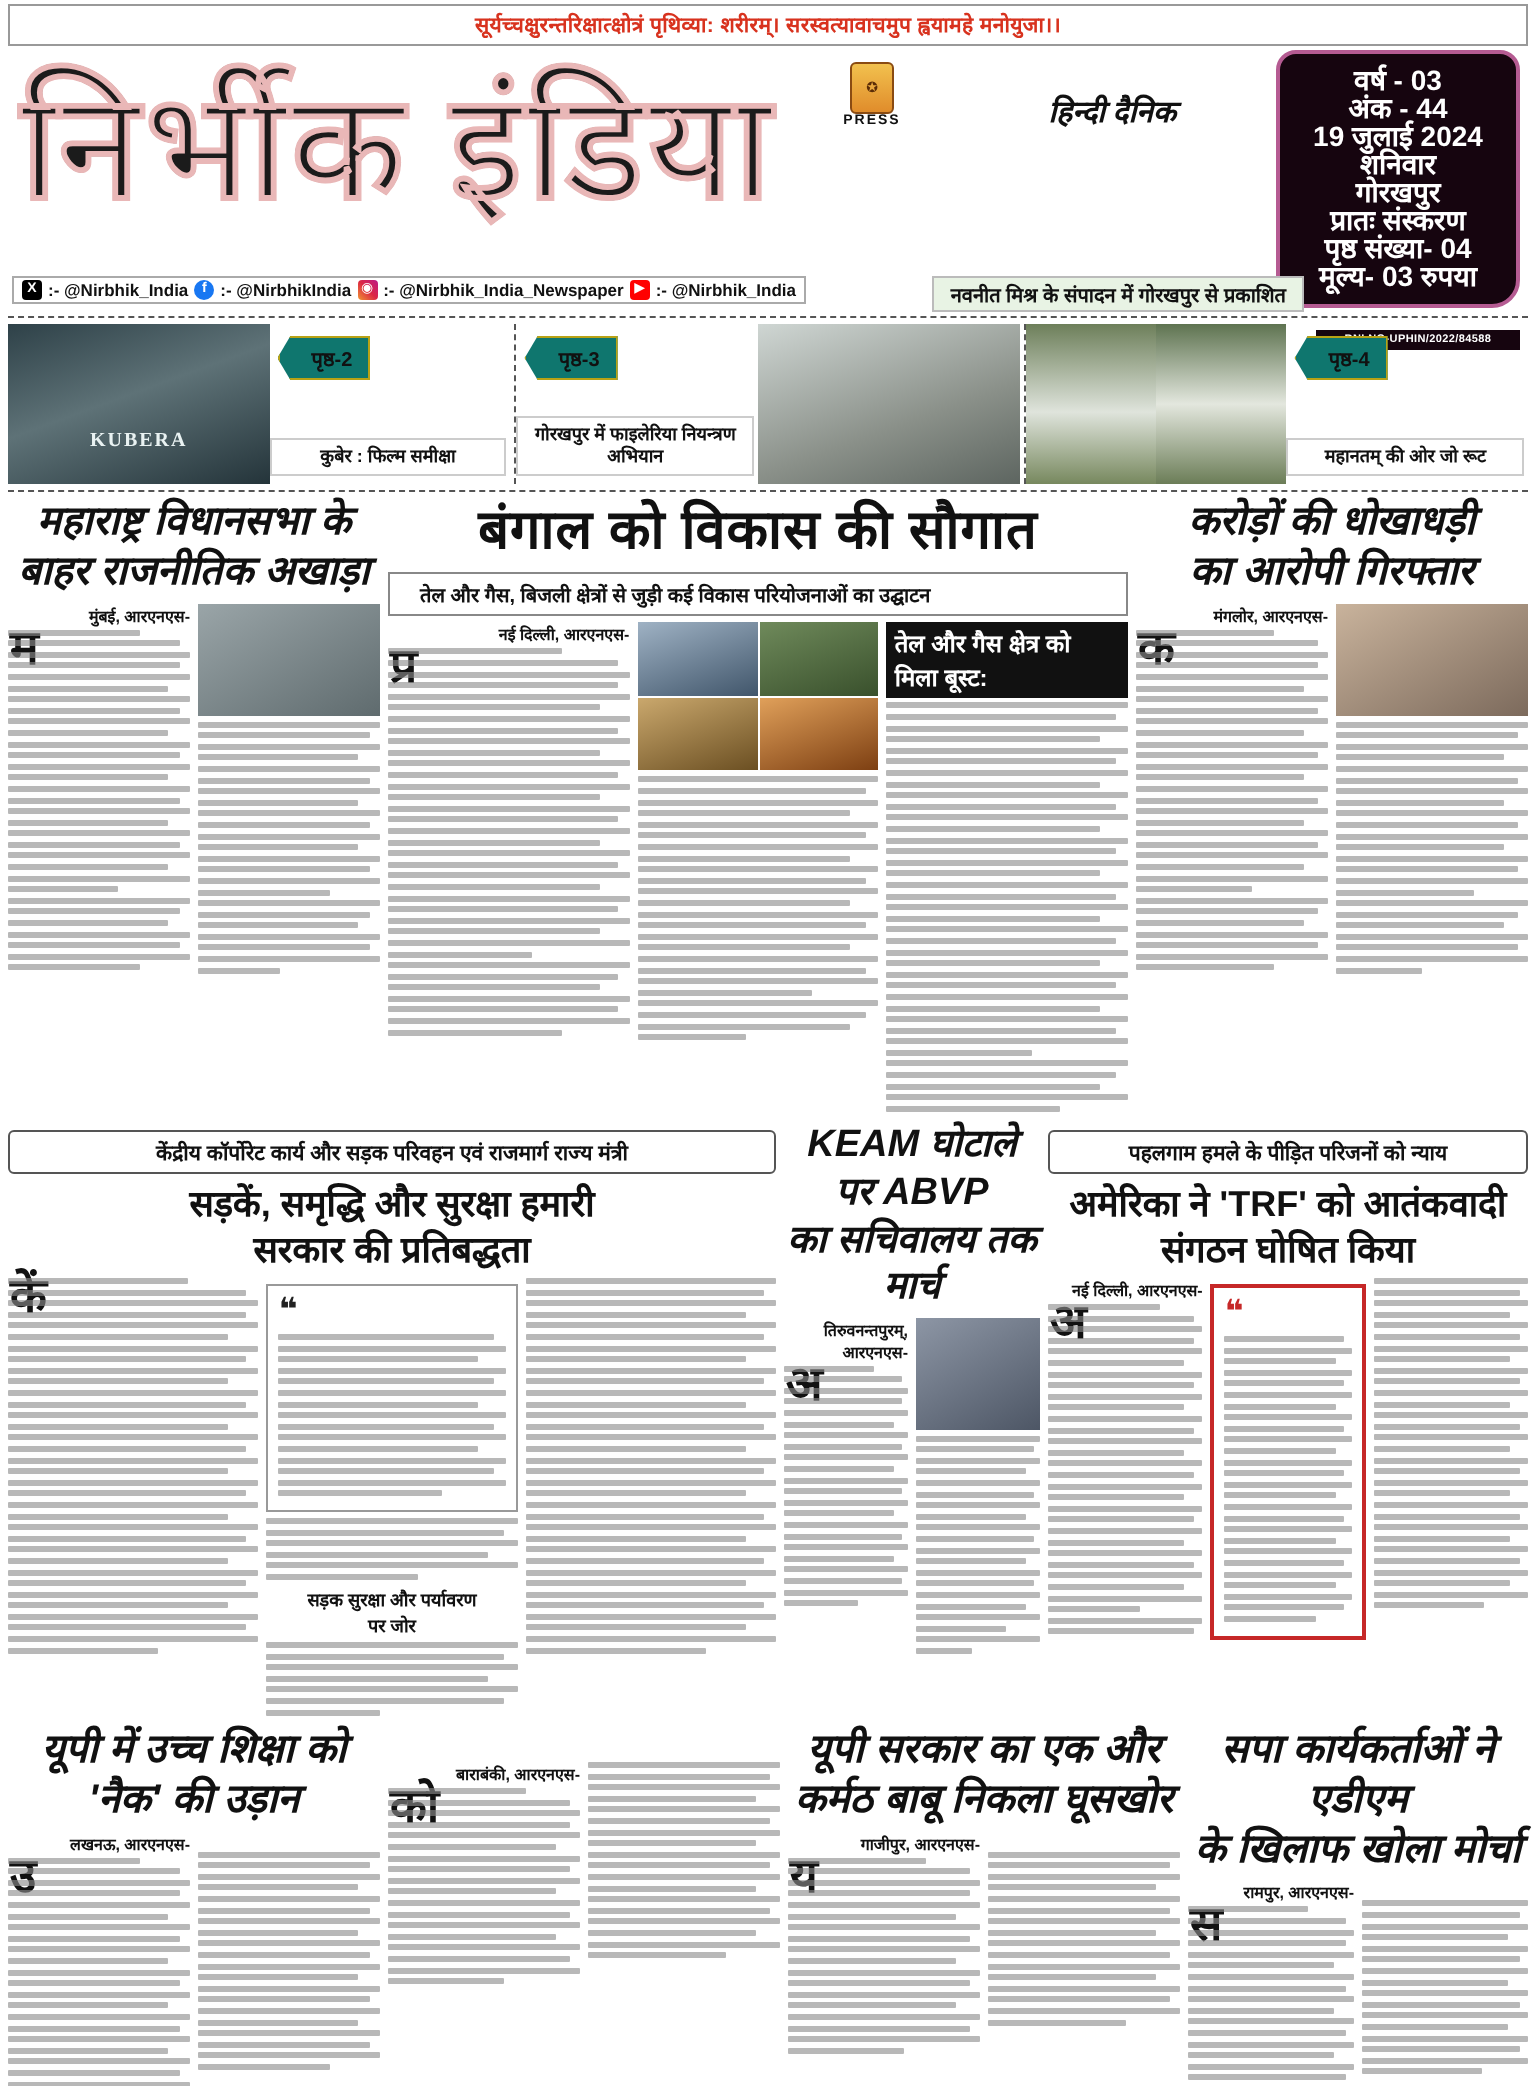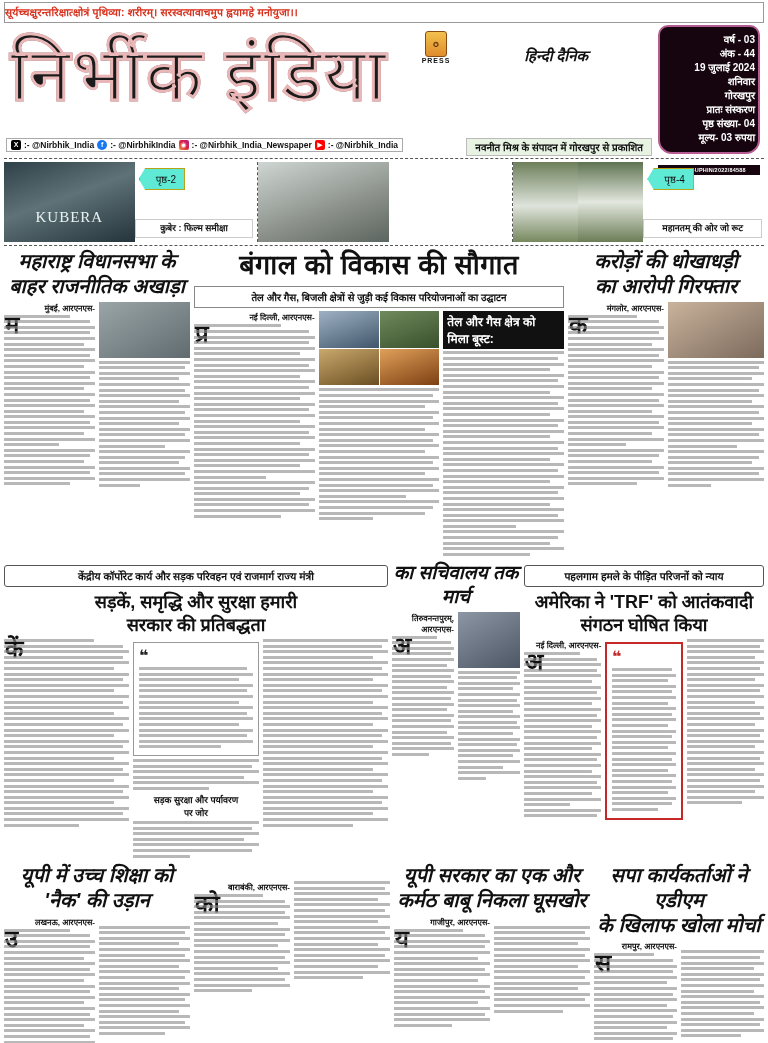--- a/index.html
+++ b/index.html
@@ -8,20 +8,21 @@
     background: #fff;
     font-family: "Liberation Sans", "DejaVu Sans", sans-serif;
     color: #111;
     overflow: hidden;
   }
   .page { width: 768px; height: 1043px; position: relative; padding: 2px 4px; }
 
   
   .shloka-bar {
     border: 1px solid #999;
+    text-align: center;
     padding: 2px 0 3px;
     color: #d8321e;
     font-weight: bold;
     font-size: 10.5px;
     letter-spacing: .2px;
   }
 
   
   .masthead { position: relative; height: 112px; margin-top: 2px; }
   .mast-title {
@@ -49,26 +50,26 @@
     width: 22px; height: 26px; margin: 0 auto;
     background: linear-gradient(#f2c14e, #e08c2b);
     border: 1px solid #8a4b12;
     border-radius: 3px;
     font-size: 7px; color: #5b2c06; line-height: 26px;
   }
   .press-logo .ptxt2 { font-size: 7px; font-weight: bold; letter-spacing: 1px; }
 
   .infobox {
     position: absolute; right: 4px; top: 0;
-    width: 102px;
+    width: 122px;
     background: #16050f;
     color: #fff;
-    text-align: right;
+    text-align: center;
     padding: 6px 3px 7px;
-    font-size: 10px; font-weight: bold; line-height: 14px;
+    font-size: 14px; font-weight: bold; line-height: 14px;
     border-radius: 10px 10px 14px 14px;
     border: 2px solid #b55b92;
   }
   .infobox div { white-space: nowrap; }
   .rni {
     position: absolute; right: 4px; top: 140px;
     width: 102px; background: #16050f; color: #fff;
     font-size: 5.5px; font-weight: bold; text-align: center;
     padding: 2px 0; letter-spacing: .2px;
   }
@@ -103,61 +104,61 @@
     display: flex; gap: 2px; height: 88px; margin-top: 2px;
     border-top: 1px dashed #555; border-bottom: 1px dashed #555;
     padding: 3px 0;
   }
   .teaser { position: relative; flex: 1; display: flex; align-items: stretch; overflow: hidden; }
   .teaser + .teaser { border-left: 1px dashed #555; }
   .tz-img { width: 52%; position: relative; overflow: hidden; background: #b9c4c9; }
   .tz-right { flex: 1; position: relative; }
   .arrow {
     position: absolute; top: 6px; left: 4px;
-    background: #5eead4; border: 1px solid #b8a215;
-    font-size: 10px; font-weight: normal; padding: 3px 8px 3px 16px;
+    background: #0f766e; border: 1px solid #b8a215;
+    font-size: 10px; font-weight: bold; padding: 3px 8px 3px 16px;
     clip-path: polygon(14% 0,100% 0,100% 100%,14% 100%,0 50%);
   }
   .tcap {
     position: absolute; bottom: 4px; left: 0; right: 2px;
     background: #fff; border: 1px solid #ccc;
     font-size: 9px; font-weight: bold; text-align: center;
     padding: 3px 2px; line-height: 11px;
   }
   .tz-img.left-img { order: 0; }
   .teaser.rev .tz-img { order: 2; }
 
   
   .ph { position: absolute; inset: 0; }
   .ph.kubera { background: linear-gradient(160deg,#2e4148,#5e7277 45%,#24343a); }
   .ph.meeting { background: linear-gradient(160deg,#cfd6d3,#8a9089 60%,#5d6560); }
   .ph.cricket1 { background: linear-gradient(180deg,#6d7f5a,#dfe4dc 55%,#77885e); }
   .ph.cricket2 { background: linear-gradient(180deg,#5e7350,#e3e7de 50%,#6b7d57); }
   .ph .kub-title {
     position: absolute; bottom: 16px; left: 0; right: 0; text-align: center;
     color: #e9f2f2; font-family: "Liberation Serif", serif;
-    font-size: 15px; font-weight: normal; letter-spacing: 1px;
+    font-size: 10px; font-weight: bold; letter-spacing: 1px;
   }
 
   
   .band { display: flex; gap: 4px; margin-top: 3px; }
   .col { flex: 1; min-width: 0; }
 
   .hl {
     font-family: Liberation Sans, sans-serif;
     font-weight: bold; font-style: italic;
     text-align: center; line-height: 1.24;
   }
   .hl.h1 { font-size: 20px; }
   .hl.h2 { font-size: 19px; }
   .hl.big { font-size: 27px; font-style: normal; letter-spacing: .5px; }
   .hl.mid { font-size: 18px; font-style: normal; }
 
   .subhead-box {
-    border: 1px solid #888; text-align: center;
+    border: 1px solid #888; 
     font-size: 10px; font-weight: bold; padding: 3px 15px; margin: 4px 0 3px;
   }
   .kicker-box {
     border: 1px solid #555; border-radius: 3px; text-align: center;
     font-size: 10.5px; font-weight: bold; padding: 3px 6px; margin: 4px 0 4px;
   }
   .blackbar {
     background: #111; color: #fff; text-align: left;
     font-size: 12px; font-weight: bold; padding: 2px 4px; margin-bottom: 2px;
   }
@@ -250,20 +251,24 @@
       <div class="tz-right">
         <div class="arrow">पृष्ठ-2</div>
         <div class="tcap">कुबेर : फिल्म समीक्षा</div>
       </div>
     </div>
 
     <div class="teaser rev">
       <div class="tz-img">
           <span class="ph meeting"></span>
         </div>
+      <div class="tz-right">
+        <div class="arrow">पृष्ठ-3</div>
+        <div class="tcap">गोरखपुर में फाइलेरिया नियन्त्रण अभियान</div>
+      </div>
     </div>
 
     <div class="teaser">
       <div class="tz-img left-img">
         <span class="ph cricket1" style="width:50%"></span>
         <span class="ph cricket2" style="left:50%"></span>
       </div>
       <div class="tz-right">
         <div class="arrow">पृष्ठ-4</div>
         <div class="tcap">महानतम् की ओर जो रूट</div>
@@ -663,20 +668,21 @@
               <div class="ln s100"></div>
               <div class="ln s88"></div>
             <div class="ln s100"></div>
               <div class="ln s72"></div>
           </div>
         </div>
       </div>
     </div>
 
     <div class="col" style="flex:0 0 128px">
+      <div class="hl h2">KEAM घोटाले पर ABVP</div>
       <div class="hl h2">का सचिवालय तक मार्च</div>
       <div class="body-cols">
         <div class="bcol">
           <div class="dateline">तिरुवनन्तपुरम्, आरएनएस-</div>
           <div class="dropcap">अ</div>
           <div class="lines">
             <div class="ln s72"></div>
               <div class="ln s95"></div>
               <div class="ln s100"></div>
               <div class="ln s95"></div>

